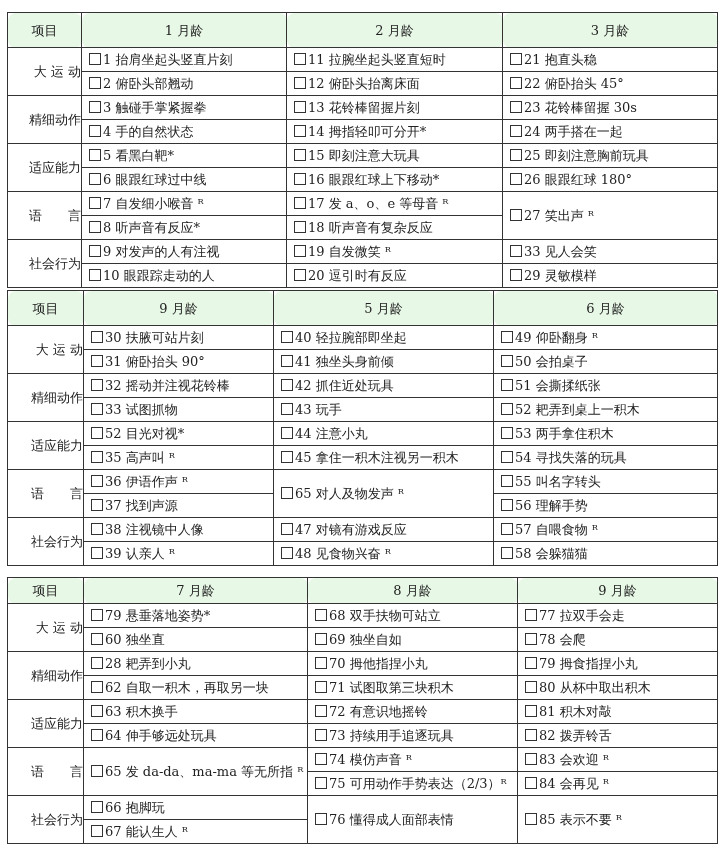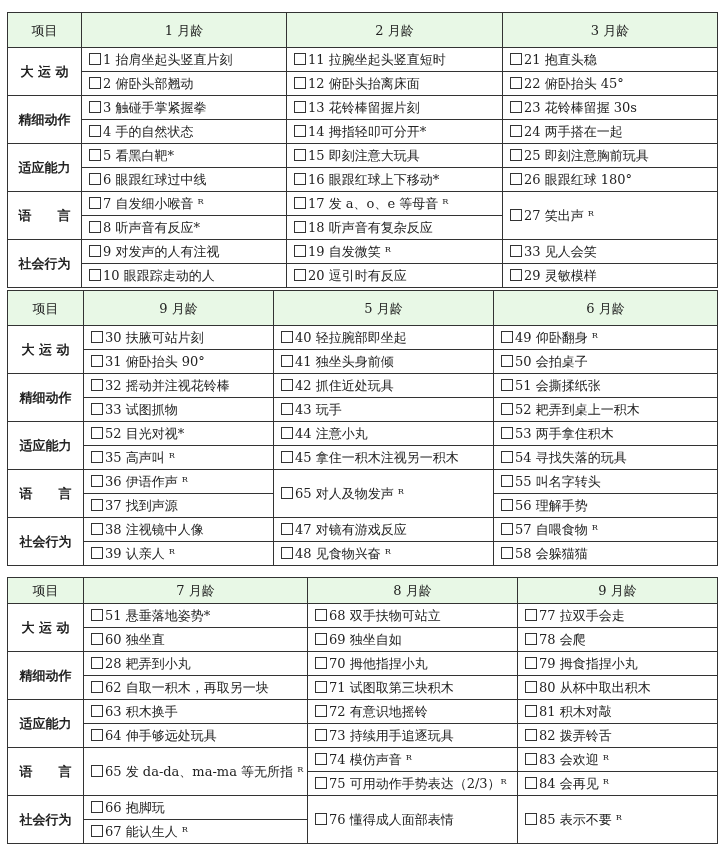--- a/index.html
+++ b/index.html
@@ -1,21 +1,21 @@
 <!DOCTYPE html>
 <html><head>
 <meta charset="utf-8">
 <style>
   html, body { margin:0; padding:0; background:#ffffff; }
   body { width:720px; height:850px; position:relative; overflow:hidden;
          font-family:"DejaVu Serif","Liberation Serif",serif; color:#222; }
   .tbl { position:absolute; border-collapse:collapse; table-layout:fixed; font-size:13px; }
   .tbl td { border:1px solid #333; padding:0 0 0 7px; white-space:nowrap; overflow:hidden; line-height:1; }
-  .tbl td.hdr { background:#e8f8e6; text-align:center; padding:0; font-size:13px; }
-  .tbl td.cat { text-align:center; padding:0; font-size:13px;font-weight:bold; }
+  .tbl td.hdr { background:#e8f8e6; text-align:center; padding:0; font-size:13px;border-radius:8px; }
+  .tbl td.cat { text-align:right; padding:0; font-size:13px; }
   .box { display:inline-block; width:10px; height:10px; border:1px solid #333; margin-right:2px; vertical-align:-1px; }
 </style>
 </head>
 <body>
 
 <table class="tbl" style="left:7px;top:12px;width:710px;">
   <colgroup>
       <col style="width:74px">
       <col style="width:205px">
       <col style="width:216px">
@@ -165,21 +165,21 @@
     </colgroup>
   <tbody>
       <tr style="height:26px">
     <td class="hdr">项目</td>
     <td class="hdr">7 月龄</td>
     <td class="hdr">8 月龄</td>
     <td class="hdr">9 月龄</td>
   </tr>
   <tr style="height:24px">
         <td class="cat" rowspan="2">大 运 动</td>
-    <td><span class="box"></span><span>51 悬垂落地姿势*</span></td>
+    <td><span class="box"></span><span>79 悬垂落地姿势*</span></td>
     <td><span class="box"></span><span>68 双手扶物可站立</span></td>
     <td><span class="box"></span><span>77 拉双手会走</span></td>
       </tr>
   <tr style="height:24px">
     <td><span class="box"></span><span>60 独坐直</span></td>
     <td><span class="box"></span><span>69 独坐自如</span></td>
     <td><span class="box"></span><span>78 会爬</span></td>
       </tr>
   <tr style="height:24px">
         <td class="cat" rowspan="2">精细动作</td>

